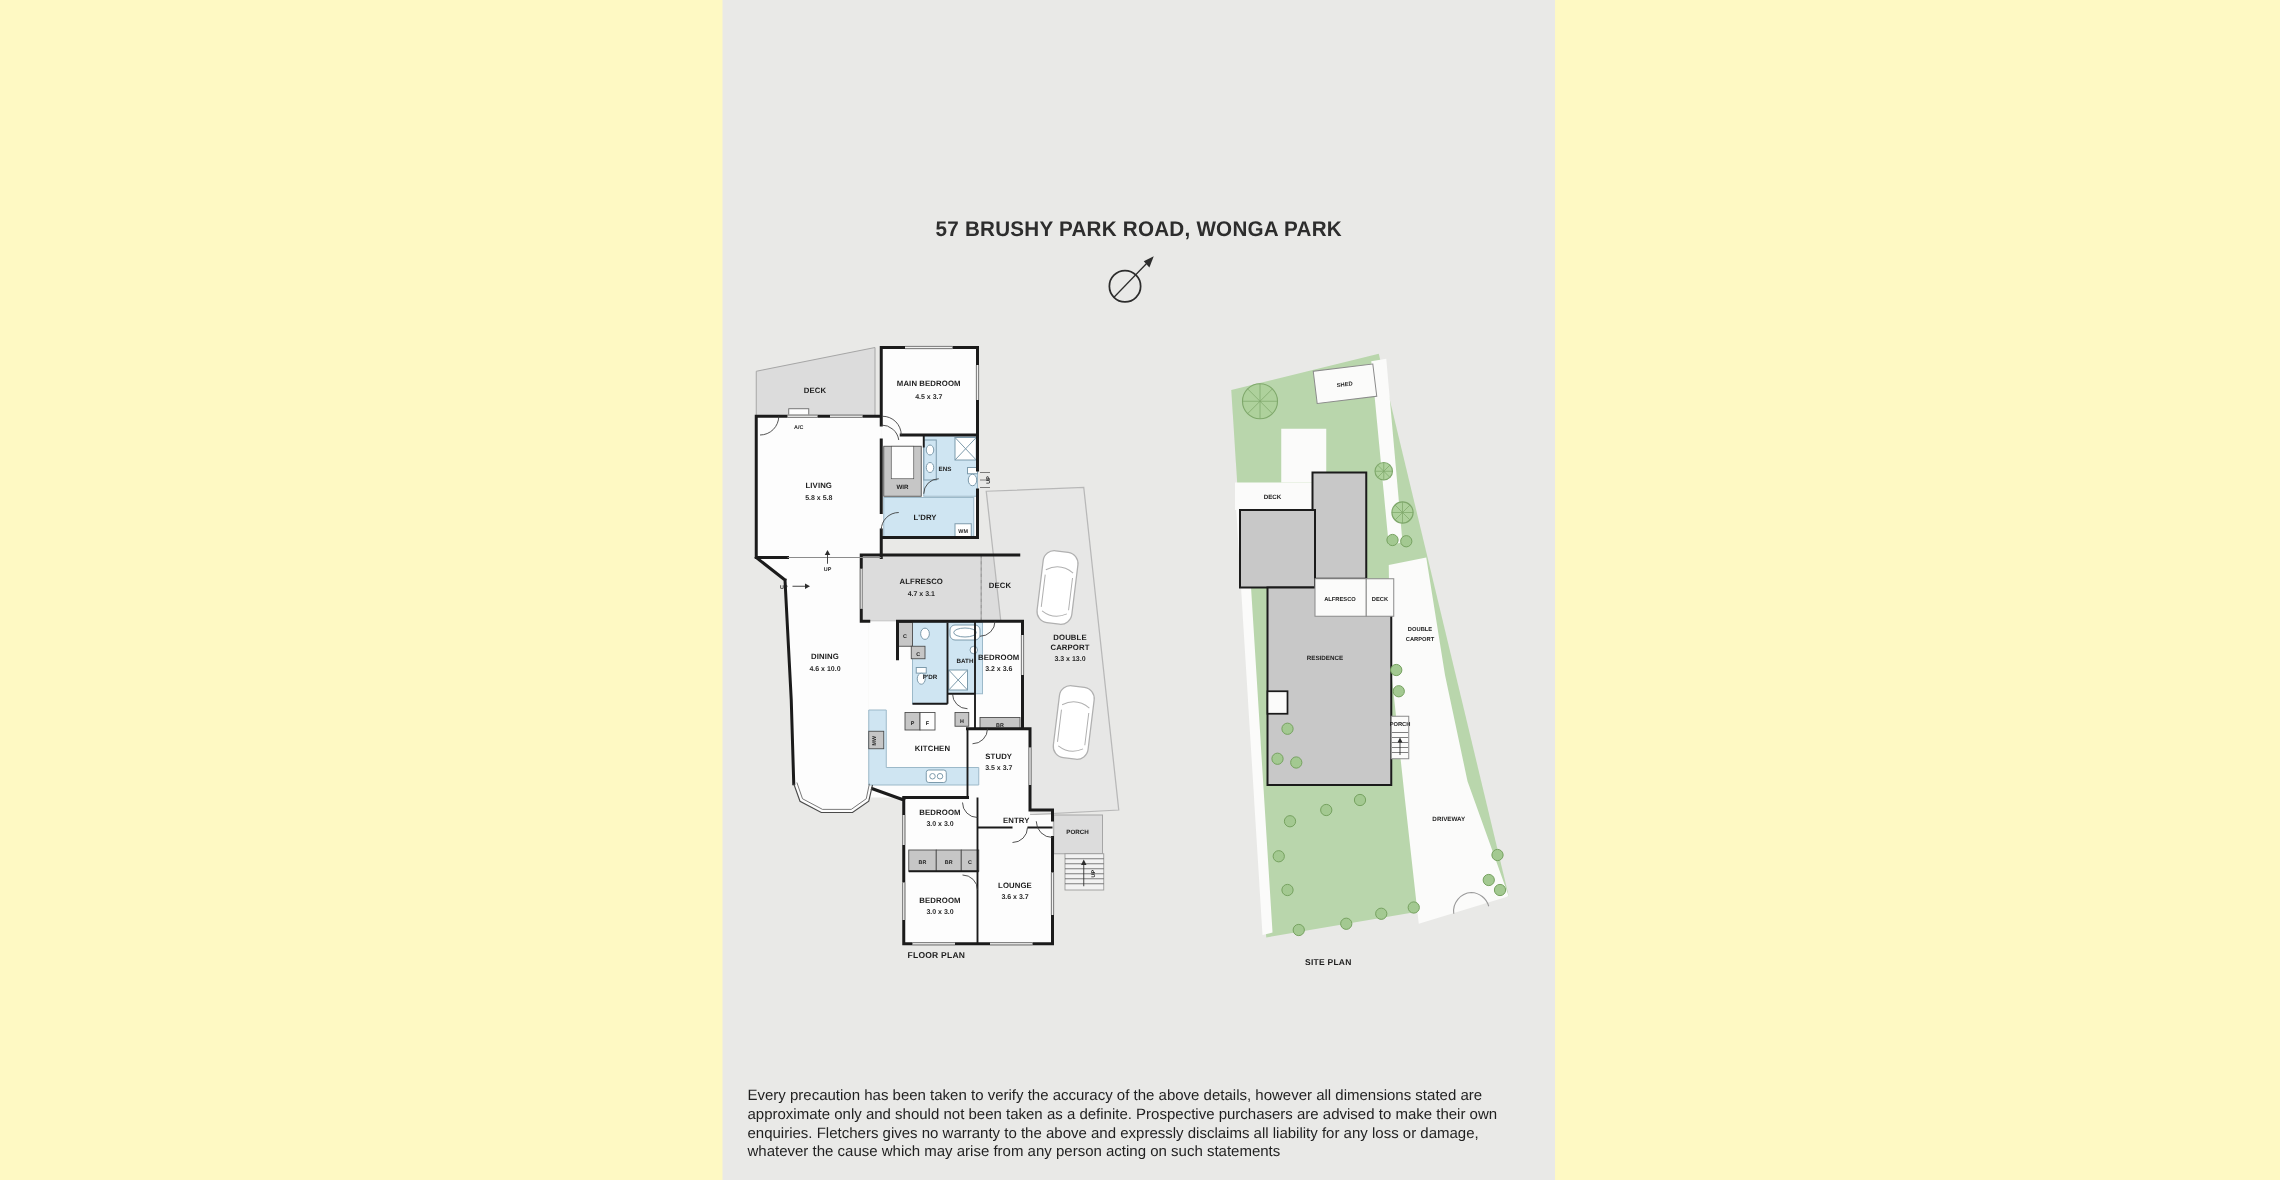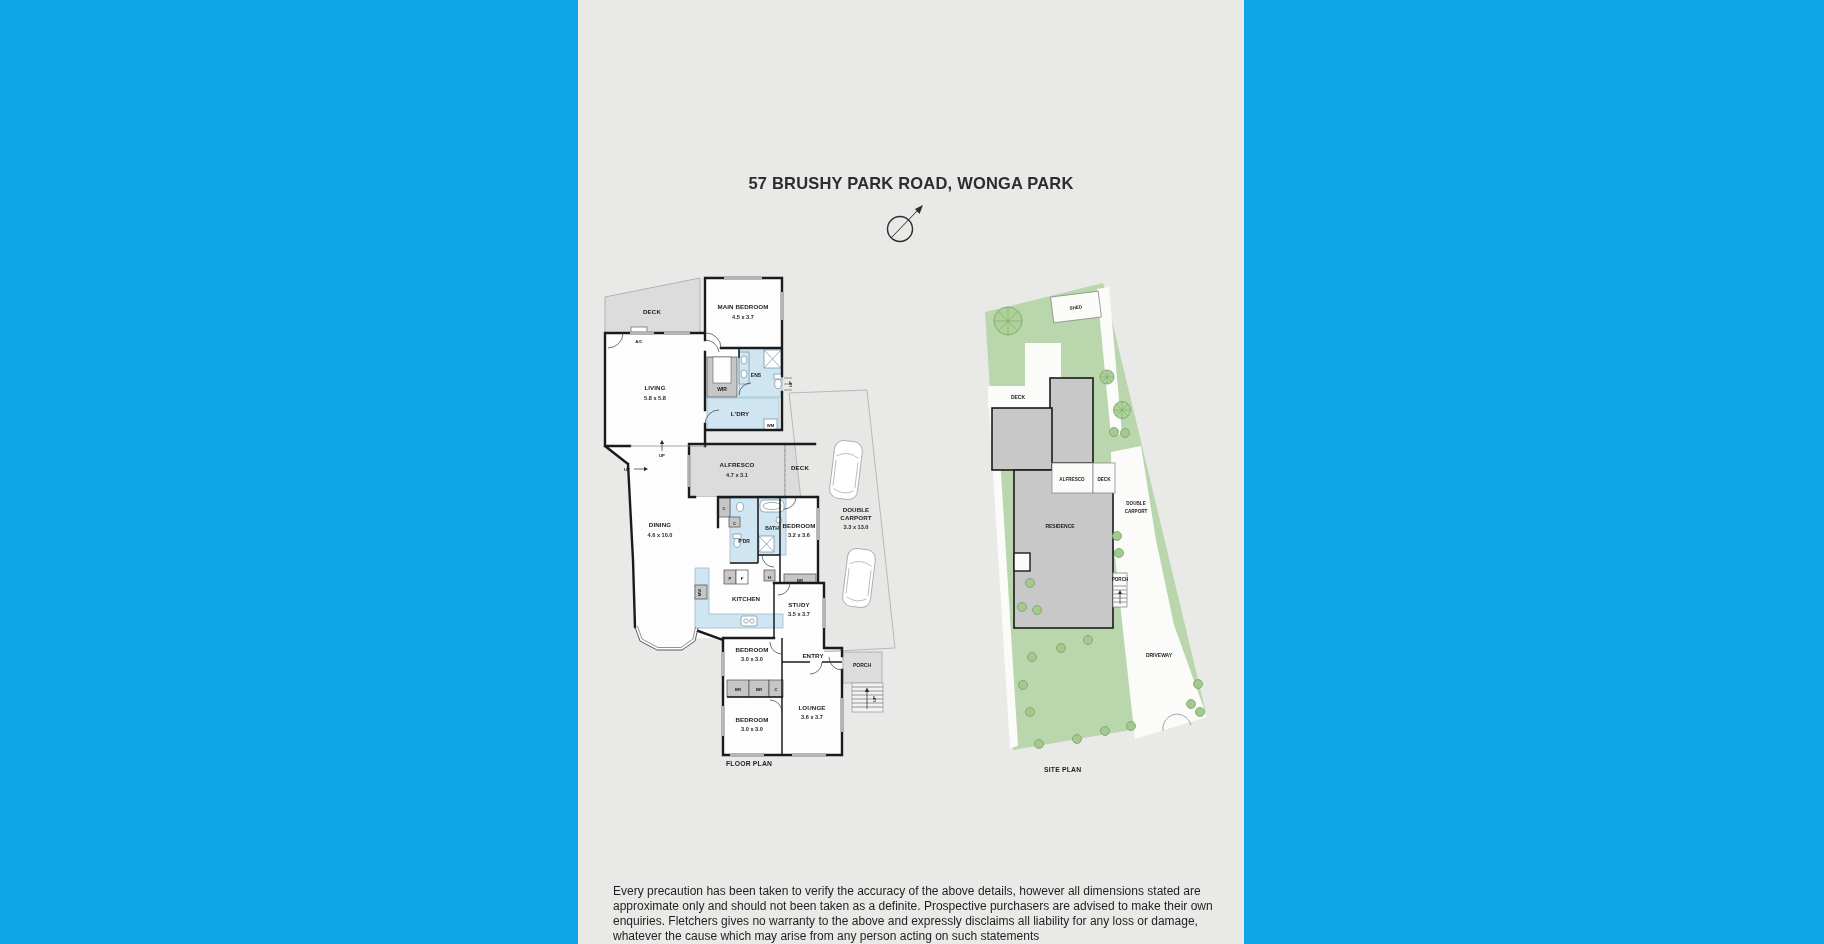--- a/index.html
+++ b/index.html
@@ -1,22 +1,22 @@
 <!DOCTYPE html>
 <html><head>
 <meta charset="utf-8">
 <style>
   html,body{margin:0;padding:0;background:#14181c;}
-  .canvas{position:relative;width:1824px;height:944px;background:#0ea5e9;overflow:hidden;
+  .canvas{position:relative;width:1824px;height:944px;background:#fef9c3;overflow:hidden;
           font-family:"Liberation Sans",sans-serif;}
   .sheet{position:absolute;left:578px;top:0;width:666px;height:944px;background:#e9e9e7;}
   .title{position:absolute;top:174px;left:0;width:100%;margin:0;text-align:center;
          font:bold 17px "Liberation Sans",sans-serif;color:#2d2d2d;letter-spacing:.2px;
          transform:scaleX(.97);}
-  .disclaimer{position:absolute;left:20px;top:869px;width:632px;margin:15px;
+  .disclaimer{position:absolute;left:20px;top:869px;width:632px;margin:0;
               font:12px/15px "Liberation Sans",sans-serif;color:#1f1f1f;}
   svg{position:absolute;left:0;top:0;}
   
   .wall{stroke:#1b1b1b;stroke-width:2.4;fill:none;stroke-linecap:square}
   .wallin{stroke:#1b1b1b;stroke-width:1.5;fill:none}
   .thin{stroke:#8c8c8c;stroke-width:.8;fill:none}
   .dash{stroke:#9a9a9a;stroke-width:.8;fill:none;stroke-dasharray:2.5 2.5}
   .room{fill:#fdfdfd}
   .gray{fill:#dcdcdc;stroke:#a6a6a6;stroke-width:.8}
   .cpfill{fill:#e7e7e6;stroke:#b8b8b8;stroke-width:1}

